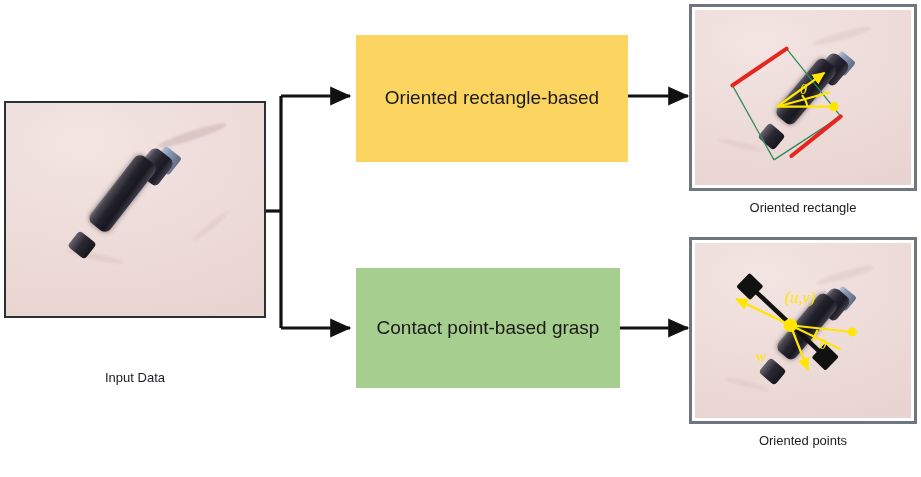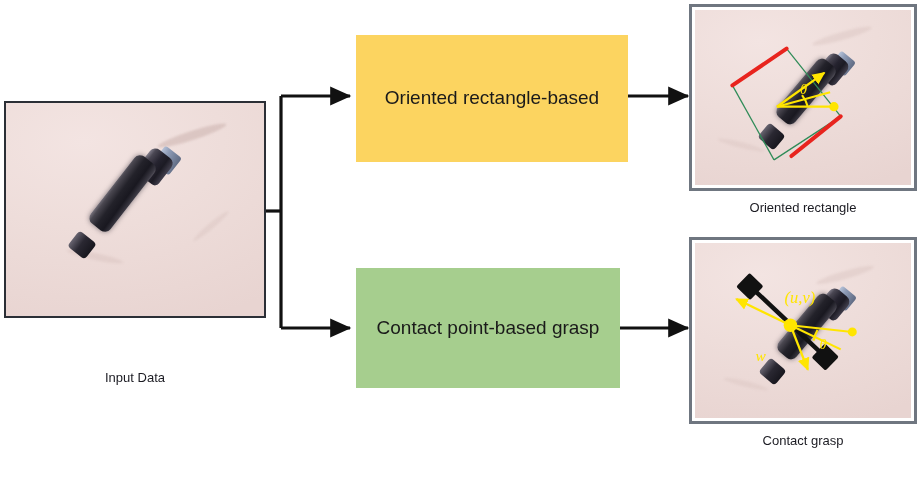--- a/index.html
+++ b/index.html
@@ -233,13 +233,13 @@
       <path d="M126,90 A30,30 0 0 0 122,101" stroke="#ffe500" stroke-width="2.2" fill="none"></path>
 
       <circle cx="98" cy="85" r="7" fill="#ffe500"></circle>
 
       <text class="ovl-label" x="92" y="62" font-size="17">(u,v)</text>
       <text class="ovl-label" x="62" y="122" font-size="16">w</text>
       <text class="ovl-label" x="128" y="110" font-size="15">θ</text>
     </svg>
   </div>
 </div>
-<div class="caption" style="left:689px; top:433px; width:228px;">Contact grasp</div>
+<div class="caption" style="left:689px; top:433px; width:228px;">Oriented points</div>
 
 </body></html>

